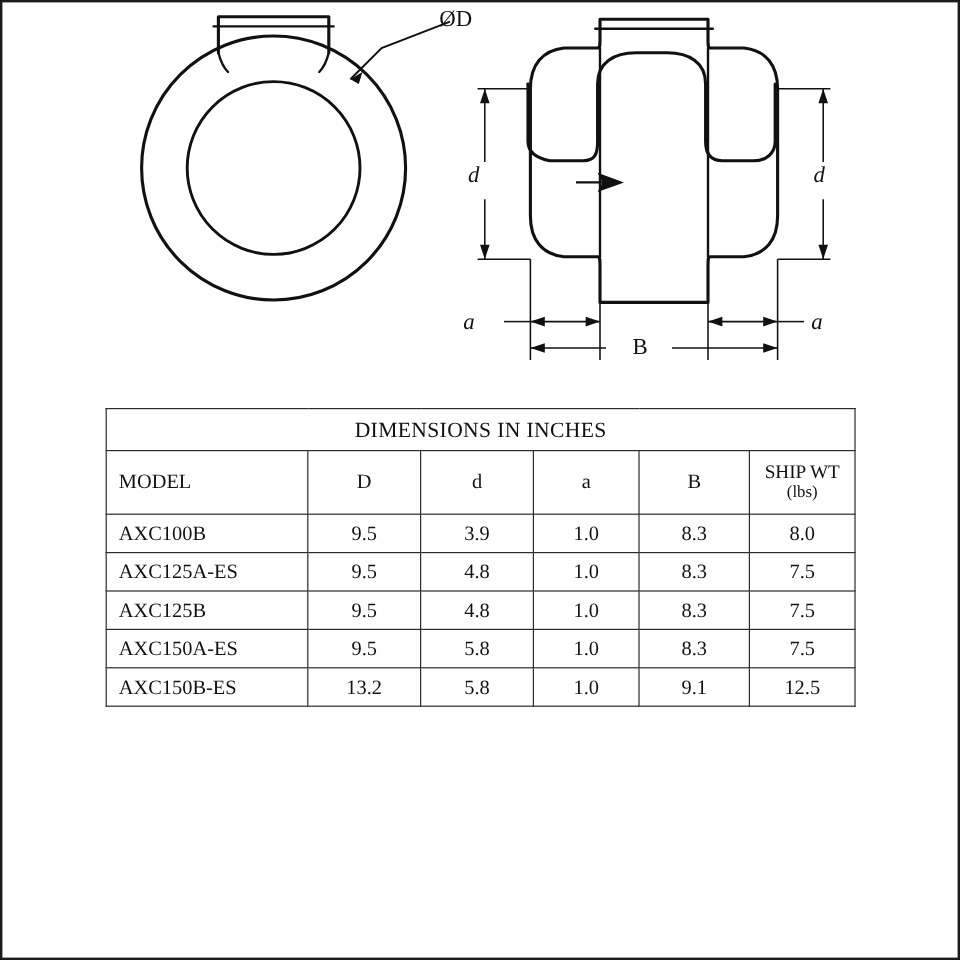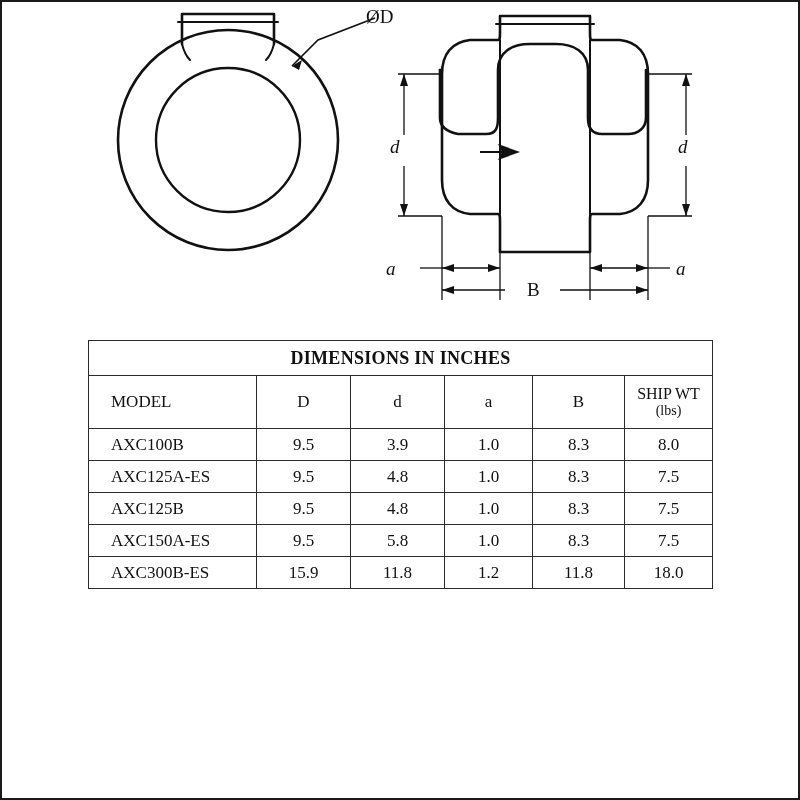--- a/index.html
+++ b/index.html
@@ -56,29 +56,29 @@
     font-family: "Liberation Serif", serif;
     font-size: 17px;
     font-weight: normal;
     color: #111;
     padding: 0;
     height: 31px;
     text-align: center;
     vertical-align: middle;
   }
   table.dims .title-cell {
-    font-weight: bold;
+    font-weight: normal;
     font-size: 18px;
     letter-spacing: 0.3px;
     height: 34px;
   }
   table.dims .model-head,
   table.dims .model-cell {
     text-align: left;
-    padding-left: 22px;
+    padding-left: 10px;
   }
   table.dims .head-row td {
     height: 52px;
   }
   .ship-wt {
     line-height: 1.15;
     font-size: 16px;
   }
   .ship-wt small {
     font-size: 14px;
@@ -300,22 +300,22 @@
         </tr>
         <tr>
           <td class="model-cell">AXC150A-ES</td>
           <td>9.5</td>
           <td>5.8</td>
           <td>1.0</td>
           <td>8.3</td>
           <td>7.5</td>
         </tr>
         <tr>
-          <td class="model-cell">AXC300B-ES</td>
-          <td>15.9</td>
-          <td>11.8</td>
-          <td>1.2</td>
-          <td>11.8</td>
-          <td>18.0</td>
+          <td class="model-cell">AXC150B-ES</td>
+          <td>13.2</td>
+          <td>5.8</td>
+          <td>1.0</td>
+          <td>9.1</td>
+          <td>12.5</td>
         </tr>
       </tbody>
   </table>
 </div>
 
 </body></html>

